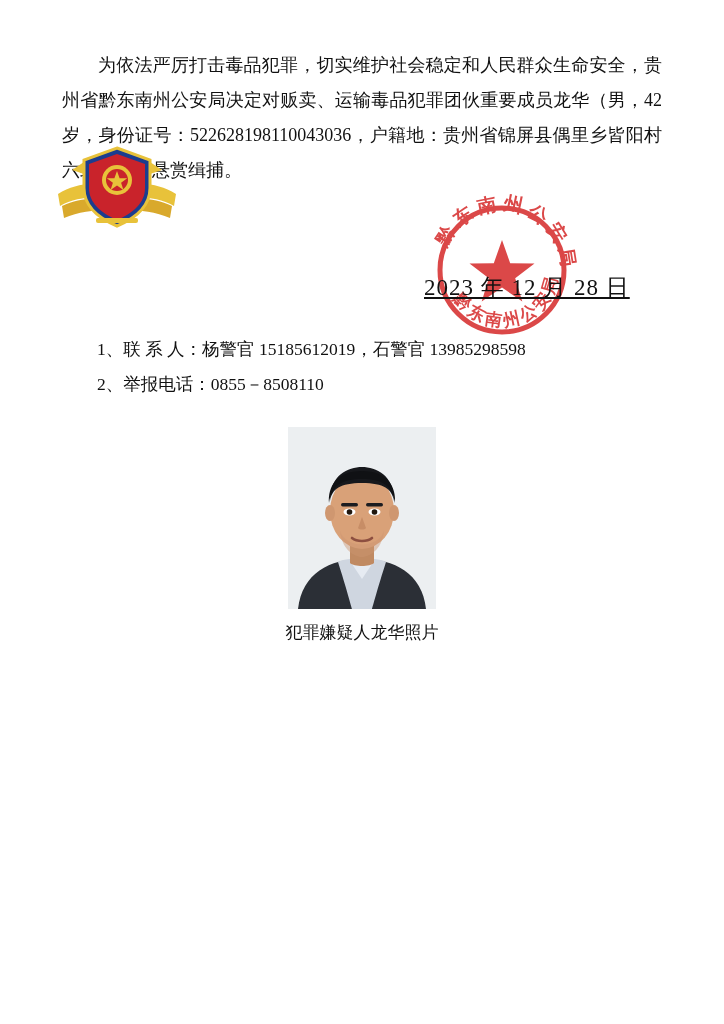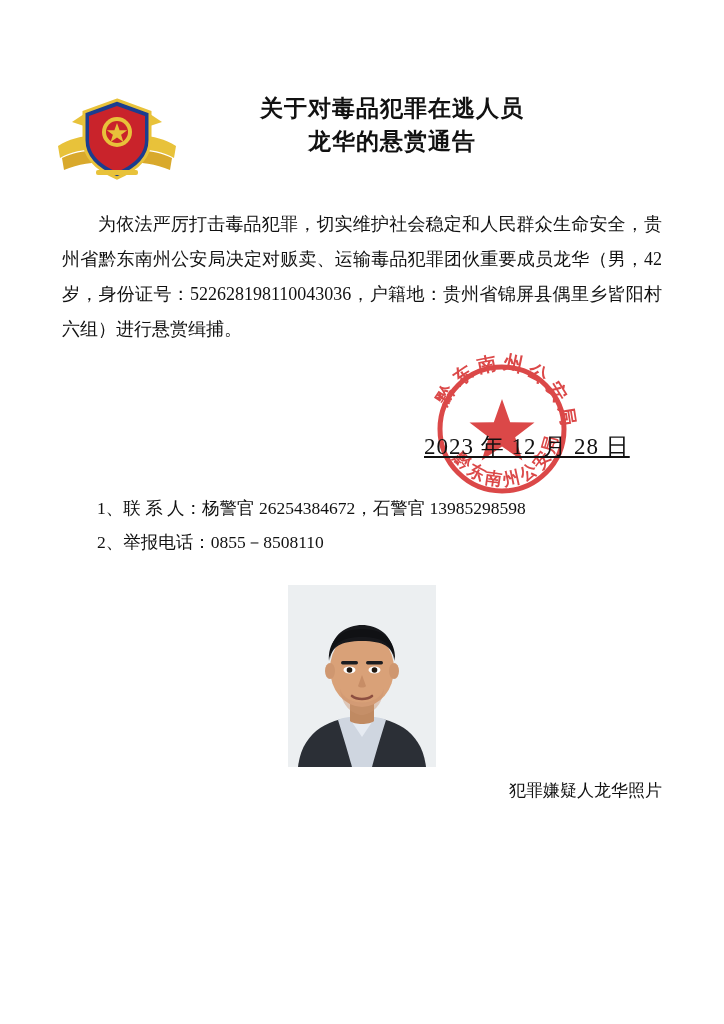--- a/index.html
+++ b/index.html
@@ -99,21 +99,21 @@
   }
   .contacts .item {
     text-indent: 2em;
     margin: 0;
     text-align: justify;
   }
 
   
   .photo-wrap {
     margin-top: 26px;
-    text-align: right;
+    text-align: center;
   }
   .photo {
     width: 148px;
     height: 182px;
     margin: 0 auto;
     display: block;
     border: 0;
   }
   .photo-caption {
     margin-top: 12px;
@@ -144,26 +144,20 @@
 
       <polygon points="65,31 67.6,38.2 75.2,38.2 69.1,42.7 71.4,50 65,45.6 58.6,50 60.9,42.7 54.8,38.2 62.4,38.2" fill="#e8c23a"></polygon>
 
       <rect x="44" y="78" width="42" height="5" rx="2" fill="#e8c23a"></rect>
 
       <path d="M32 22 L20 30 L32 34 Z" fill="#e8c23a"></path>
       <path d="M98 22 L110 30 L98 34 Z" fill="#e8c23a"></path>
     </svg>
   </div>
 
-  <div class="header">
-    <div class="title-block">
-      <div class="title-line">关于对毒品犯罪在逃人员</div>
-      <div class="title-line">龙华的悬赏通告</div>
-    </div>
-  </div>
 
   <div class="body-text">
     <p>为依法严厉打击毒品犯罪，切实维护社会稳定和人民群众生命安全，贵州省黔东南州公安局决定对贩卖、运输毒品犯罪团伙重要成员龙华（男，42 岁，身份证号：522628198110043036，户籍地：贵州省锦屏县偶里乡皆阳村六组）进行悬赏缉捕。</p>
   </div>
 
   <div class="seal-area">
     <div class="seal">
       <svg viewBox="0 0 168 168" width="168" height="168" xmlns="http://www.w3.org/2000/svg">
         <defs>
           <path id="sealArc" d="M 24,84 A 60,60 0 1 1 144,84"></path>
@@ -178,21 +172,21 @@
           <text font-family="&quot;Liberation Serif&quot;, serif" font-size="17" fill="#d42020" font-weight="bold" letter-spacing="3">
             <textPath href="#sealArcBottom" startOffset="17%">黔东南州公安局</textPath>
           </text>
         </g>
       </svg>
     </div>
     <div class="date-line">2023 年 12 月 28 日</div>
   </div>
 
   <div class="contacts">
-    <p class="item">1、联 系 人：杨警官 26254384672，石警官 13985298598</p>
+    <p class="item">1、联 系 人：杨警官 15185612019，石警官 13985298598</p>
     <p class="item">2、举报电话：0855－8508110</p>
   </div>
 
   <div class="photo-wrap">
     <svg class="photo" viewBox="0 0 148 182" xmlns="http://www.w3.org/2000/svg">
       <rect x="0" y="0" width="148" height="182" fill="#eceff1"></rect>
 
       <path d="M10 182 C14 146 42 132 74 132 C106 132 134 146 138 182 Z" fill="#2b2f36"></path>
       <path d="M50 135 C58 160 64 182 64 182 L84 182 C84 182 90 160 98 135 C90 130 58 130 50 135 Z" fill="#cfd6e0"></path>
       <path d="M62 134 L74 152 L86 134 C82 131 66 131 62 134 Z" fill="#e6ebf2"></path>

